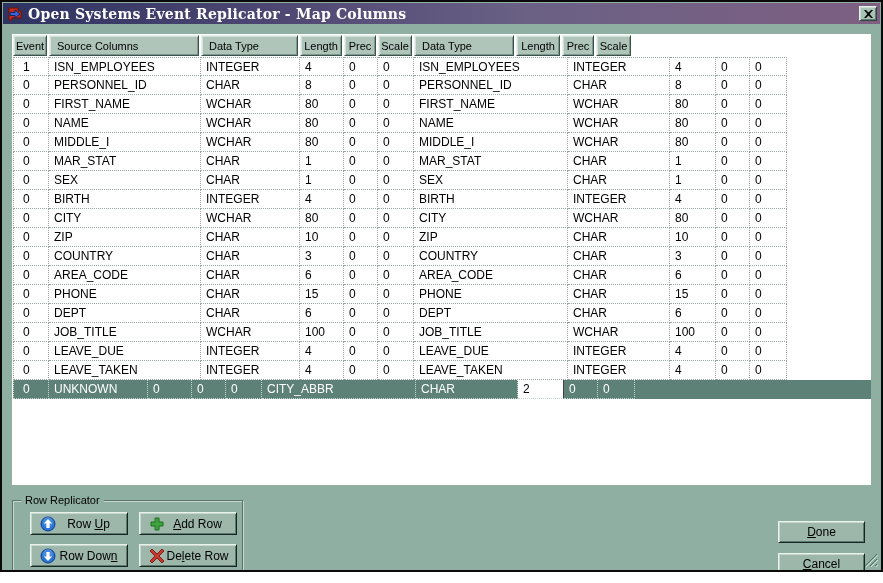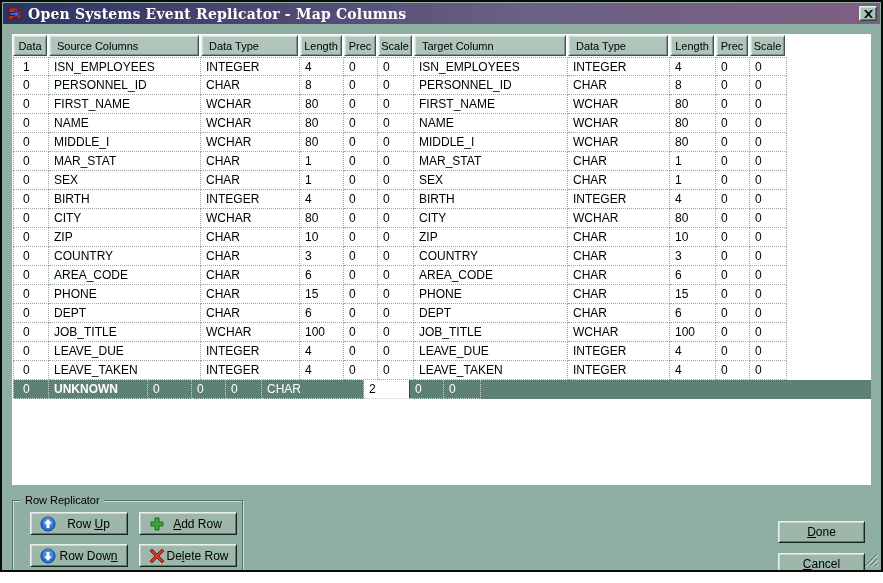--- a/index.html
+++ b/index.html
@@ -93,27 +93,26 @@
       <span style="display:flex;">
         <svg width="9" height="8" viewBox="0 0 9 8">
           <path d="M0 0 L2 0 L4.5 2.6 L7 0 L9 0 L5.6 4 L9 8 L7 8 L4.5 5.4 L2 8 L0 8 L3.4 4 Z" fill="#000"></path>
         </svg>
       </span>
     </span>
   </div>
 
   <div class="grid-panel">
     <div class="grid-header" id="grid-header">
-        <div class="hdr-btn center" style="width: 34px;">Data</div>
+        <div class="hdr-btn center" style="width: 34px;">Event</div>
         <div class="hdr-btn" style="width: 150px;">Source Columns</div>
         <div class="hdr-btn" style="width: 97px;">Data Type</div>
         <div class="hdr-btn center" style="width: 42px;">Length</div>
         <div class="hdr-btn center" style="width: 32px;">Prec</div>
         <div class="hdr-btn center" style="width: 34px;">Scale</div>
-        <div class="hdr-btn" style="width: 152px;">Target Column</div>
         <div class="hdr-btn" style="width: 100px;">Data Type</div>
         <div class="hdr-btn center" style="width: 44px;">Length</div>
         <div class="hdr-btn center" style="width: 32px;">Prec</div>
         <div class="hdr-btn center" style="width: 35px;">Scale</div>
       </div>
     <div class="grid-body" id="grid-body">
         <div class="grow">
           <div class="cell first" style="width: 36px;">1</div>
           <div class="cell" style="width: 152px;">ISN_EMPLOYEES</div>
           <div class="cell" style="width: 99px;">INTEGER</div>
@@ -329,24 +328,25 @@
           <div class="cell" style="width: 34px;">0</div>
           <div class="cell" style="width: 36px;">0</div>
           <div class="cell" style="width: 154px;">LEAVE_TAKEN</div>
           <div class="cell" style="width: 102px;">INTEGER</div>
           <div class="cell" style="width: 46px;">4</div>
           <div class="cell" style="width: 34px;">0</div>
           <div class="cell" style="width: 37px;">0</div>
         </div>
         <div class="grow selected">
           <div class="cell first" style="width: 36px;">0</div>
-          <div class="cell" style="width: 99px; font-weight: bold;">UNKNOWN</div>
+          <div class="cell" style="width: 99px;">UNKNOWN</div>
           <div class="cell" style="width: 44px;">0</div>
           <div class="cell" style="width: 34px;">0</div>
           <div class="cell" style="width: 36px;">0</div>
+          <div class="cell" style="width: 154px;">CITY_ABBR</div>
           <div class="cell" style="width: 102px;">CHAR</div>
           <div class="cell editing" style="width: 46px;">2</div>
           <div class="cell" style="width: 34px;">0</div>
           <div class="cell" style="width: 37px;">0</div>
         </div>
       </div>
   </div>
 
   <div class="group-box">
     <span class="group-label">Row Replicator</span>

